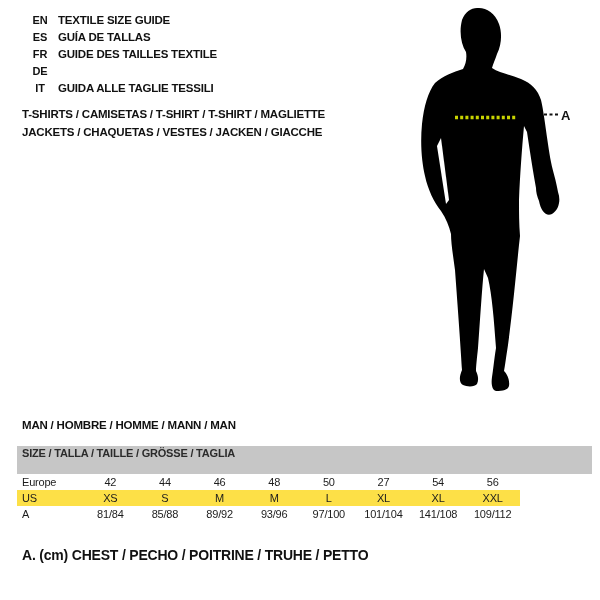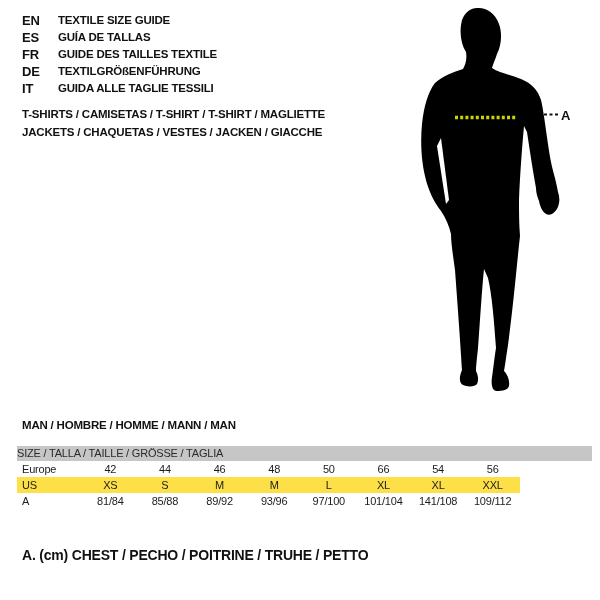--- a/index.html
+++ b/index.html
@@ -9,42 +9,42 @@
     background: #ffffff;
     font-family: "Liberation Sans", sans-serif;
     color: #111111;
     overflow: hidden;
     letter-spacing: -0.2px;
   }
 
   
   .lang-block { position: absolute; left: 22px; top: 12px; }
   .lang-row { display: flex; height: 17px; line-height: 17px; }
-  .lang-code { width: 36px; font-size: 13px; font-weight: 700; }
+  .lang-code { width: 36px; font-size: 11px; font-weight: 700; text-align: center; }
   .lang-label { font-size: 11.5px; font-weight: 700; white-space: nowrap; }
 
   
   .category-block { position: absolute; left: 22px; top: 106px; }
   .category-line { font-size: 11.5px; font-weight: 700; line-height: 17.5px; white-space: nowrap; }
 
   
   .figure-wrap { position: absolute; left: 395px; top: 0; width: 205px; height: 410px; }
   .figure-wrap svg { display: block; width: 205px; height: 410px; }
   .measure-label-a { font-size: 13px; font-weight: 700; fill: #111111; }
 
   
   .gender-heading { position: absolute; left: 22px; top: 419px; font-size: 11.5px; font-weight: 700; white-space: nowrap; }
 
   
   .size-table-wrap { position: absolute; left: 17px; top: 446px; width: 575px; }
   .size-table-header {
-    height: 15px; line-height: 15px;
+    height: 28px; line-height: 15px;
     background: #c6c6c6;
-    font-size: 11px; font-weight: 400; color: #2b2b2b;
-    white-space: nowrap;
+    font-size: 11px; font-weight: 700; color: #2b2b2b;
+    padding-left: 5px; white-space: nowrap;
   }
   table.size-table { width: 503px; border-collapse: collapse; table-layout: fixed; }
   table.size-table td {
     height: 16px; font-size: 11px; font-weight: 400; color: #1c1c1c;
     text-align: center; vertical-align: middle; padding: 0; white-space: nowrap;
   }
   table.size-table td.row-label { text-align: left; padding-left: 5px; }
   tr.shaded td { background: #fde047; }
 
   
@@ -61,21 +61,20 @@
   <div class="lang-row">
     <span class="lang-code">ES</span>
     <span class="lang-label">GUÍA DE TALLAS</span>
   </div>
   <div class="lang-row">
     <span class="lang-code">FR</span>
     <span class="lang-label">GUIDE DES TAILLES TEXTILE</span>
   </div>
   <div class="lang-row">
     <span class="lang-code">DE</span>
-    <span class="lang-label">TEXTILGRÖßENFÜHRUNG</span>
   </div>
   <div class="lang-row">
     <span class="lang-code">IT</span>
     <span class="lang-label">GUIDA ALLE TAGLIE TESSILI</span>
   </div>
 </div>
 
 <div class="category-block">
   <div class="category-line">T-SHIRTS / CAMISETAS / T-SHIRT / T-SHIRT / MAGLIETTE</div>
   <div class="category-line">JACKETS / CHAQUETAS / VESTES / JACKEN / GIACCHE</div>
@@ -148,21 +147,21 @@
         <col>
     </colgroup>
     <tbody>
       <tr>
         <td class="row-label">Europe</td>
         <td>42</td>
         <td>44</td>
         <td>46</td>
         <td>48</td>
         <td>50</td>
-        <td>66</td>
+        <td>27</td>
         <td>54</td>
         <td>56</td>
       </tr>
       <tr class="shaded">
         <td class="row-label">US</td>
         <td>XS</td>
         <td>S</td>
         <td>M</td>
         <td>M</td>
         <td>L</td>

